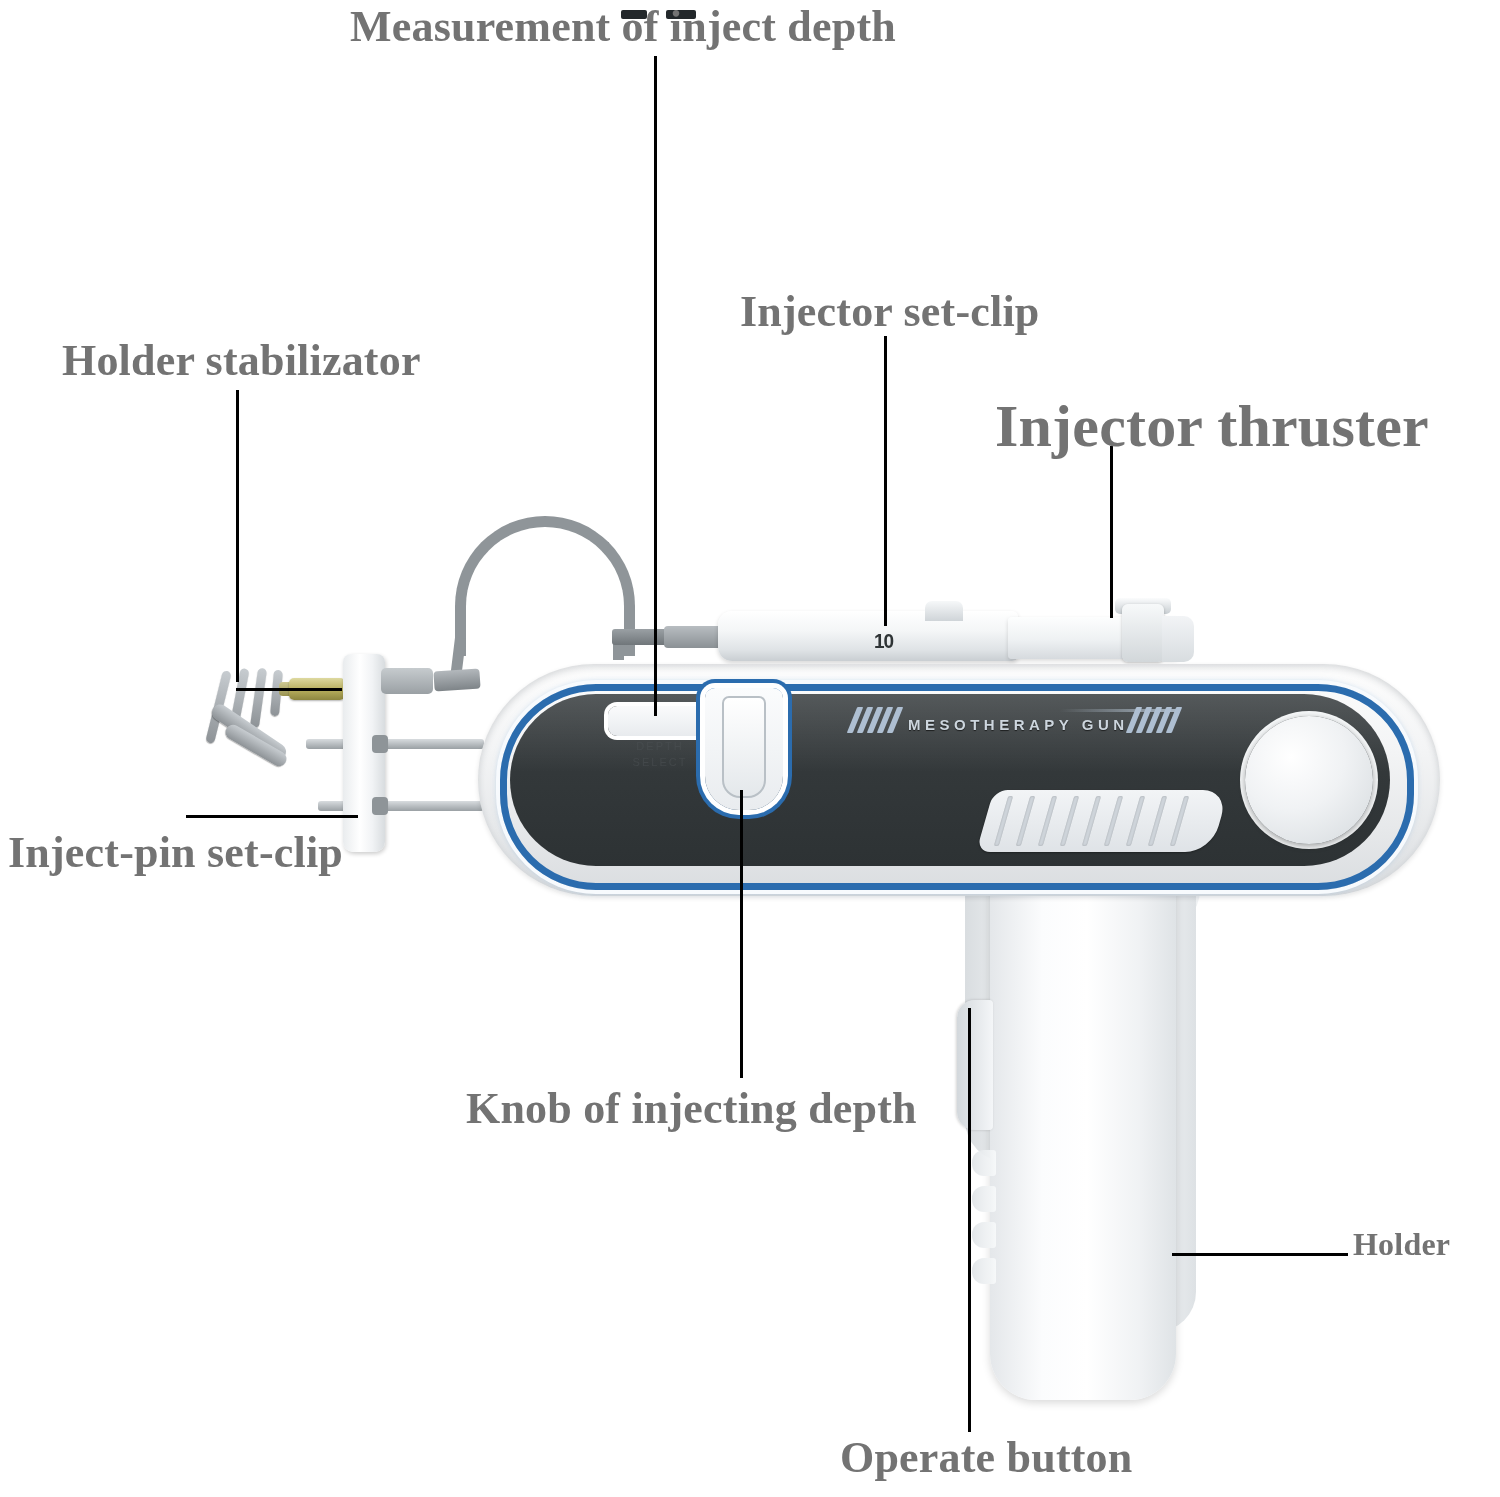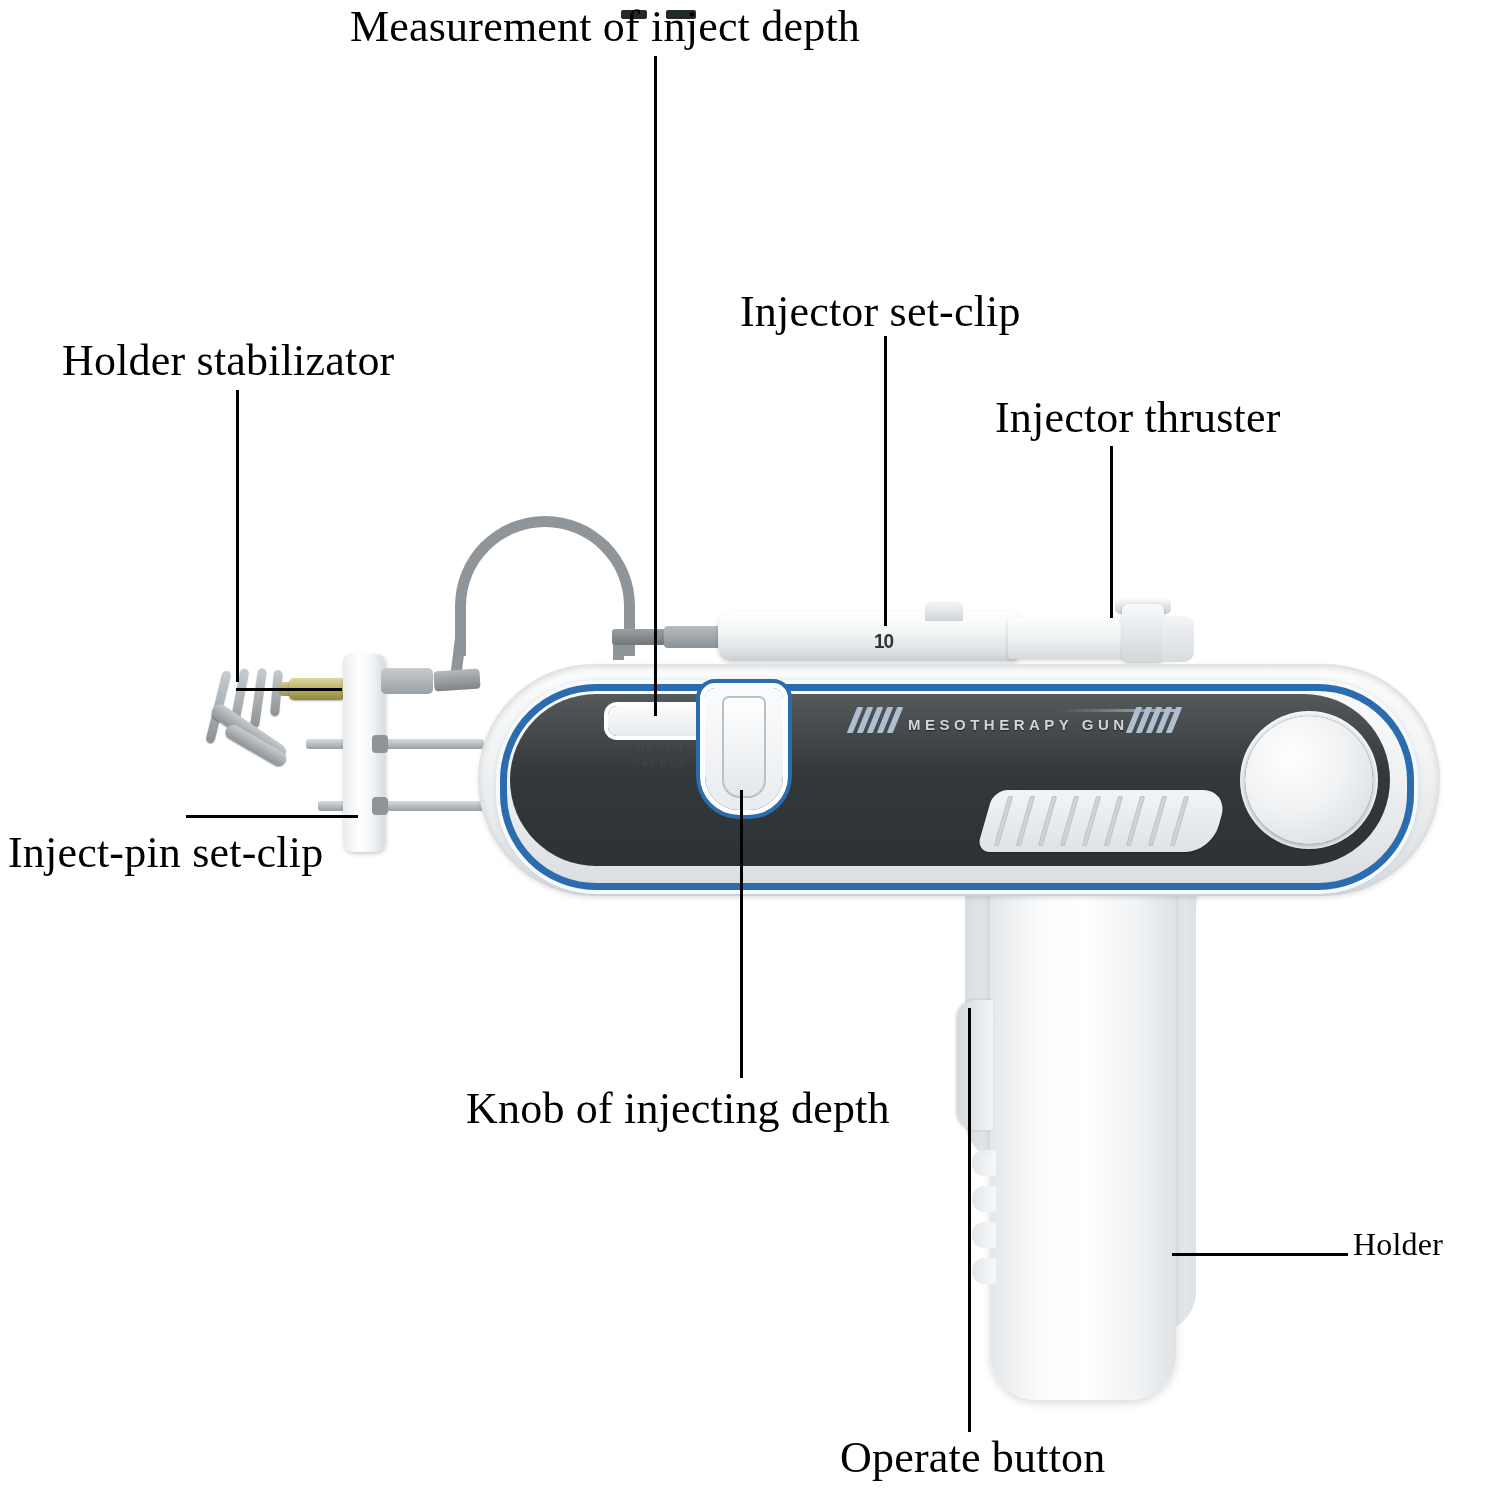--- a/index.html
+++ b/index.html
@@ -7,30 +7,30 @@
   body{
     width:1500px;height:1497px;
     font-family:"Liberation Serif","DejaVu Serif",serif;
     overflow:hidden;
   }
   #stage{position:relative;width:1500px;height:1497px;background:#fff;}
 
   
   .callout{
     position:absolute;
-    color:#000000;
+    color:#737373;
     font-family:"Liberation Serif","DejaVu Serif",serif;
-    font-weight:400;
+    font-weight:700;
     white-space:nowrap;
     letter-spacing:0.2px;
     line-height:1;
   }
   .lbl-measurement{left:350px;top:5px;font-size:44px;}
   .lbl-injector-setclip{left:740px;top:290px;font-size:44px;}
-  .lbl-injector-thruster{left:995px;top:396px;font-size:44px;}
+  .lbl-injector-thruster{left:995px;top:396px;font-size:60px;}
   .lbl-inject-stabilizator{left:62px;top:339px;font-size:44px;}
   .lbl-injectpin-setclip{left:8px;top:831px;font-size:44px;}
   .lbl-knob{left:466px;top:1087px;font-size:44px;}
   .lbl-holder{left:1353px;top:1228px;font-size:32px;}
   .lbl-operate{left:840px;top:1436px;font-size:44px;}
 
   
   .leader{position:absolute;background:#000;}
   .leader-v{width:3px;}
   .leader-h{height:3px;}

